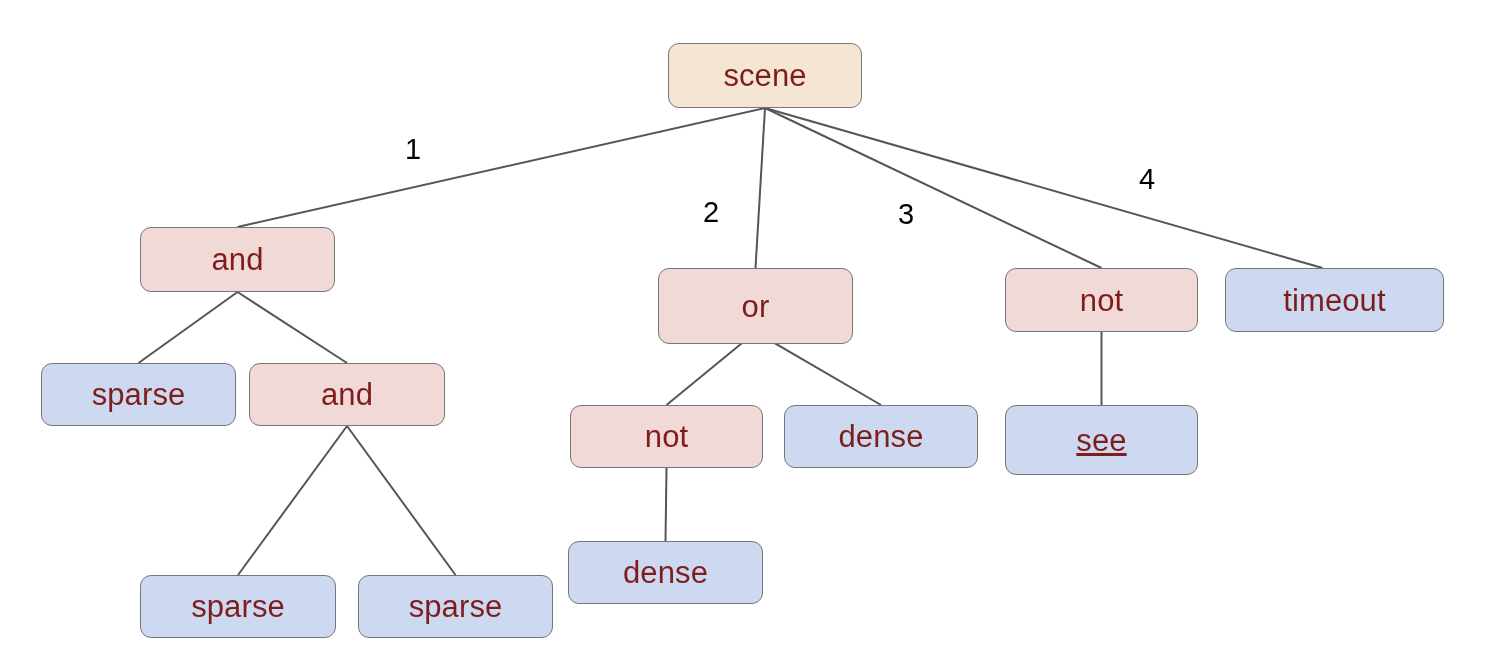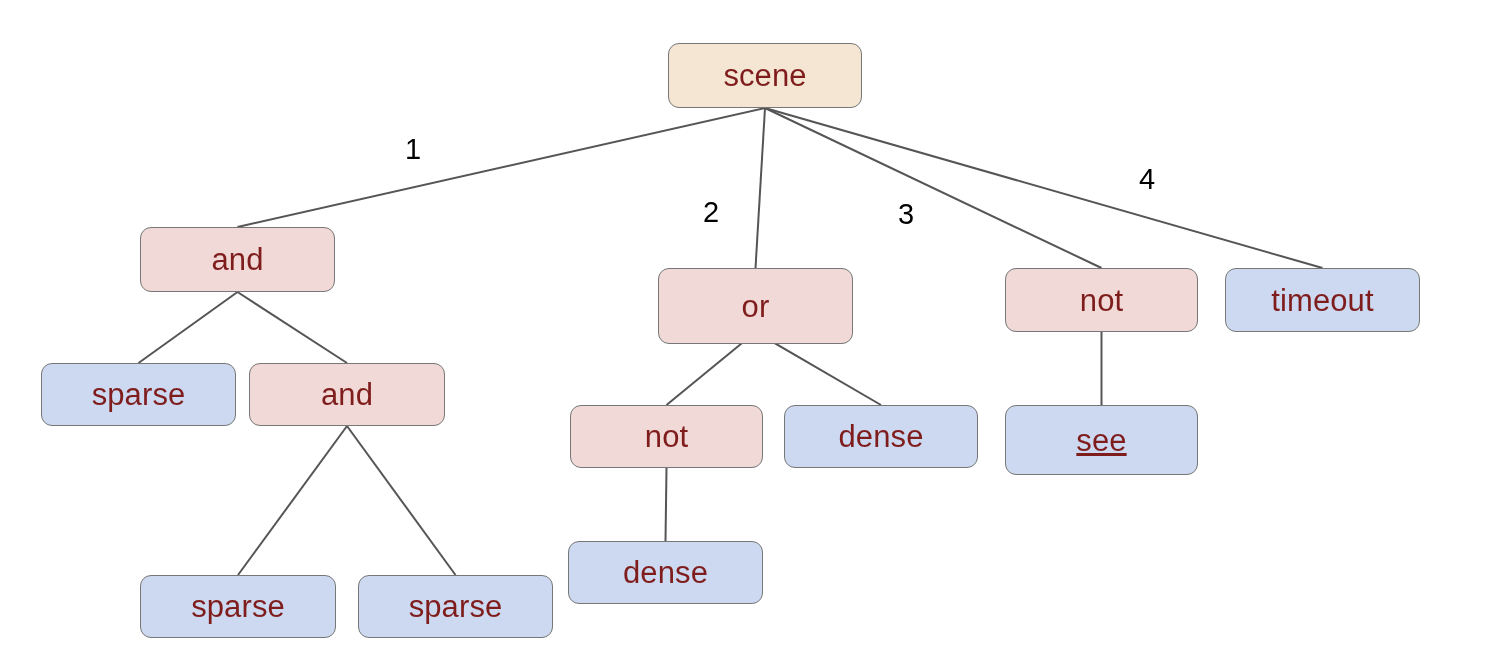--- a/index.html
+++ b/index.html
@@ -107,21 +107,21 @@
       </div>
       <div class="tree-node node-leaf" style="left: 568px; top: 541px; width: 195px; height: 63px;">
         <span class="node-label">dense</span>
       </div>
       <div class="tree-node node-op" style="left: 1005px; top: 268px; width: 193px; height: 64px;">
         <span class="node-label">not</span>
       </div>
       <div class="tree-node node-leaf" style="left: 1005px; top: 405px; width: 193px; height: 70px; text-decoration: underline;">
         <span class="node-label">see</span>
       </div>
-      <div class="tree-node node-leaf" style="left: 1225px; top: 268px; width: 195px; height: 64px;">
+      <div class="tree-node node-leaf" style="left: 1225px; top: 268px; width: 219px; height: 64px;">
         <span class="node-label">timeout</span>
       </div>
     </div>
   <div id="edge-label-layer">
       <div class="edge-number" style="left: 405px; top: 135px;">1</div>
       <div class="edge-number" style="left: 703px; top: 198px;">2</div>
       <div class="edge-number" style="left: 898px; top: 200px;">3</div>
       <div class="edge-number" style="left: 1139px; top: 165px;">4</div>
     </div>
 </div>

